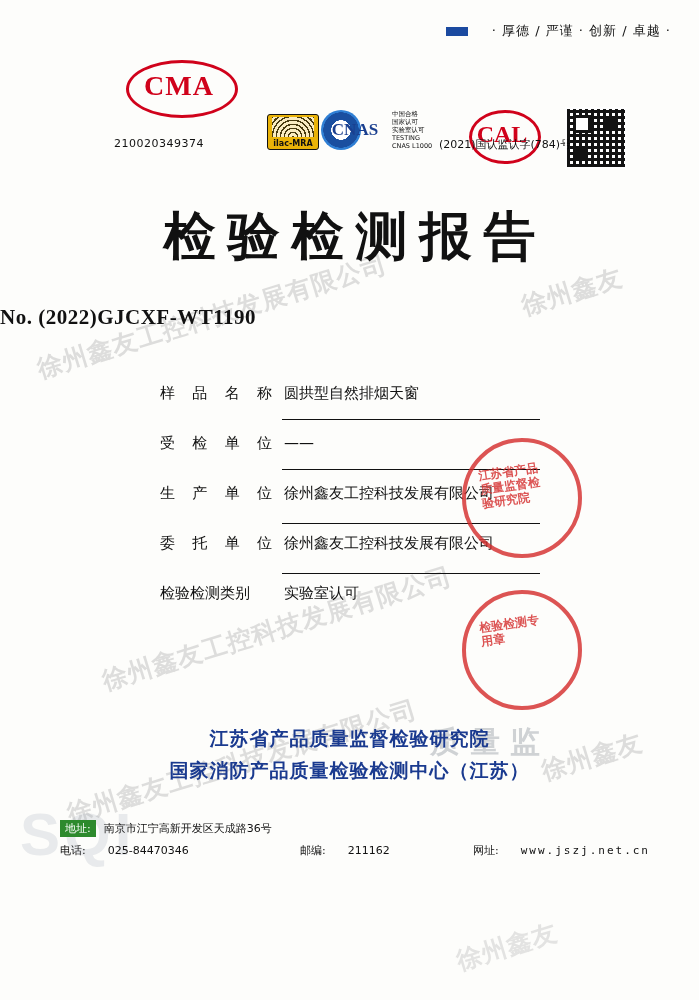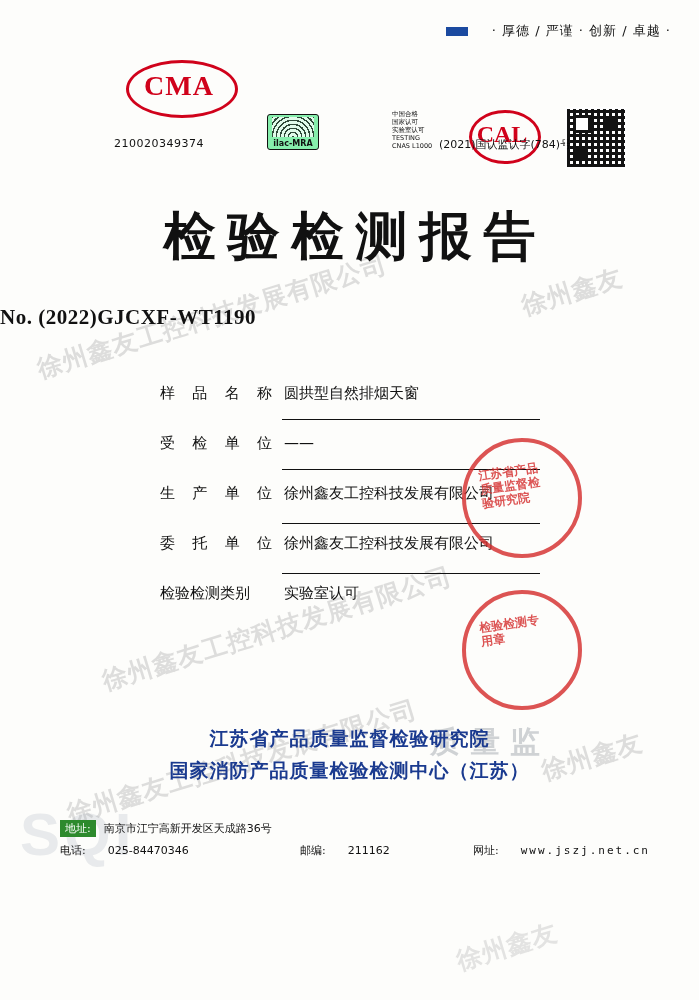--- a/index.html
+++ b/index.html
@@ -135,21 +135,21 @@
   
   .ilac {
     position: absolute;
     left: 253px;
     top: 62px;
     width: 50px;
     height: 34px;
     border: 1.5px solid #111;
     border-radius: 3px;
     overflow: hidden;
-    background: #86efac;
+    background: #eab308;
   }
   .ilac::before {
     content: "";
     position: absolute;
     left: 4px; top: 2px;
     width: 42px; height: 20px;
     background:
       repeating-radial-gradient(circle at 50% 100%, #111 0 1.5px, #fff 1.5px 4px);
     opacity: .75;
   }
@@ -435,20 +435,24 @@
     <div class="cma">
       <div class="cma-oval"></div>
       <div class="cma-text">CMA</div>
     </div>
     <div class="cma-num">210020349374</div>
 
     <div class="ilac">
       <div class="ilac-label">ilac-MRA</div>
     </div>
 
+    <div class="cnas">
+      <div class="cnas-ring"></div>
+      <div class="cnas-word">CNAS</div>
+    </div>
     <div class="cnas-lines">中国合格
 国家认可
 实验室认可
 TESTING
 CNAS L1000</div>
 
     <div class="cal">
       <div class="cal-circle"></div>
       <div class="cal-text">CAL</div>
     </div>

